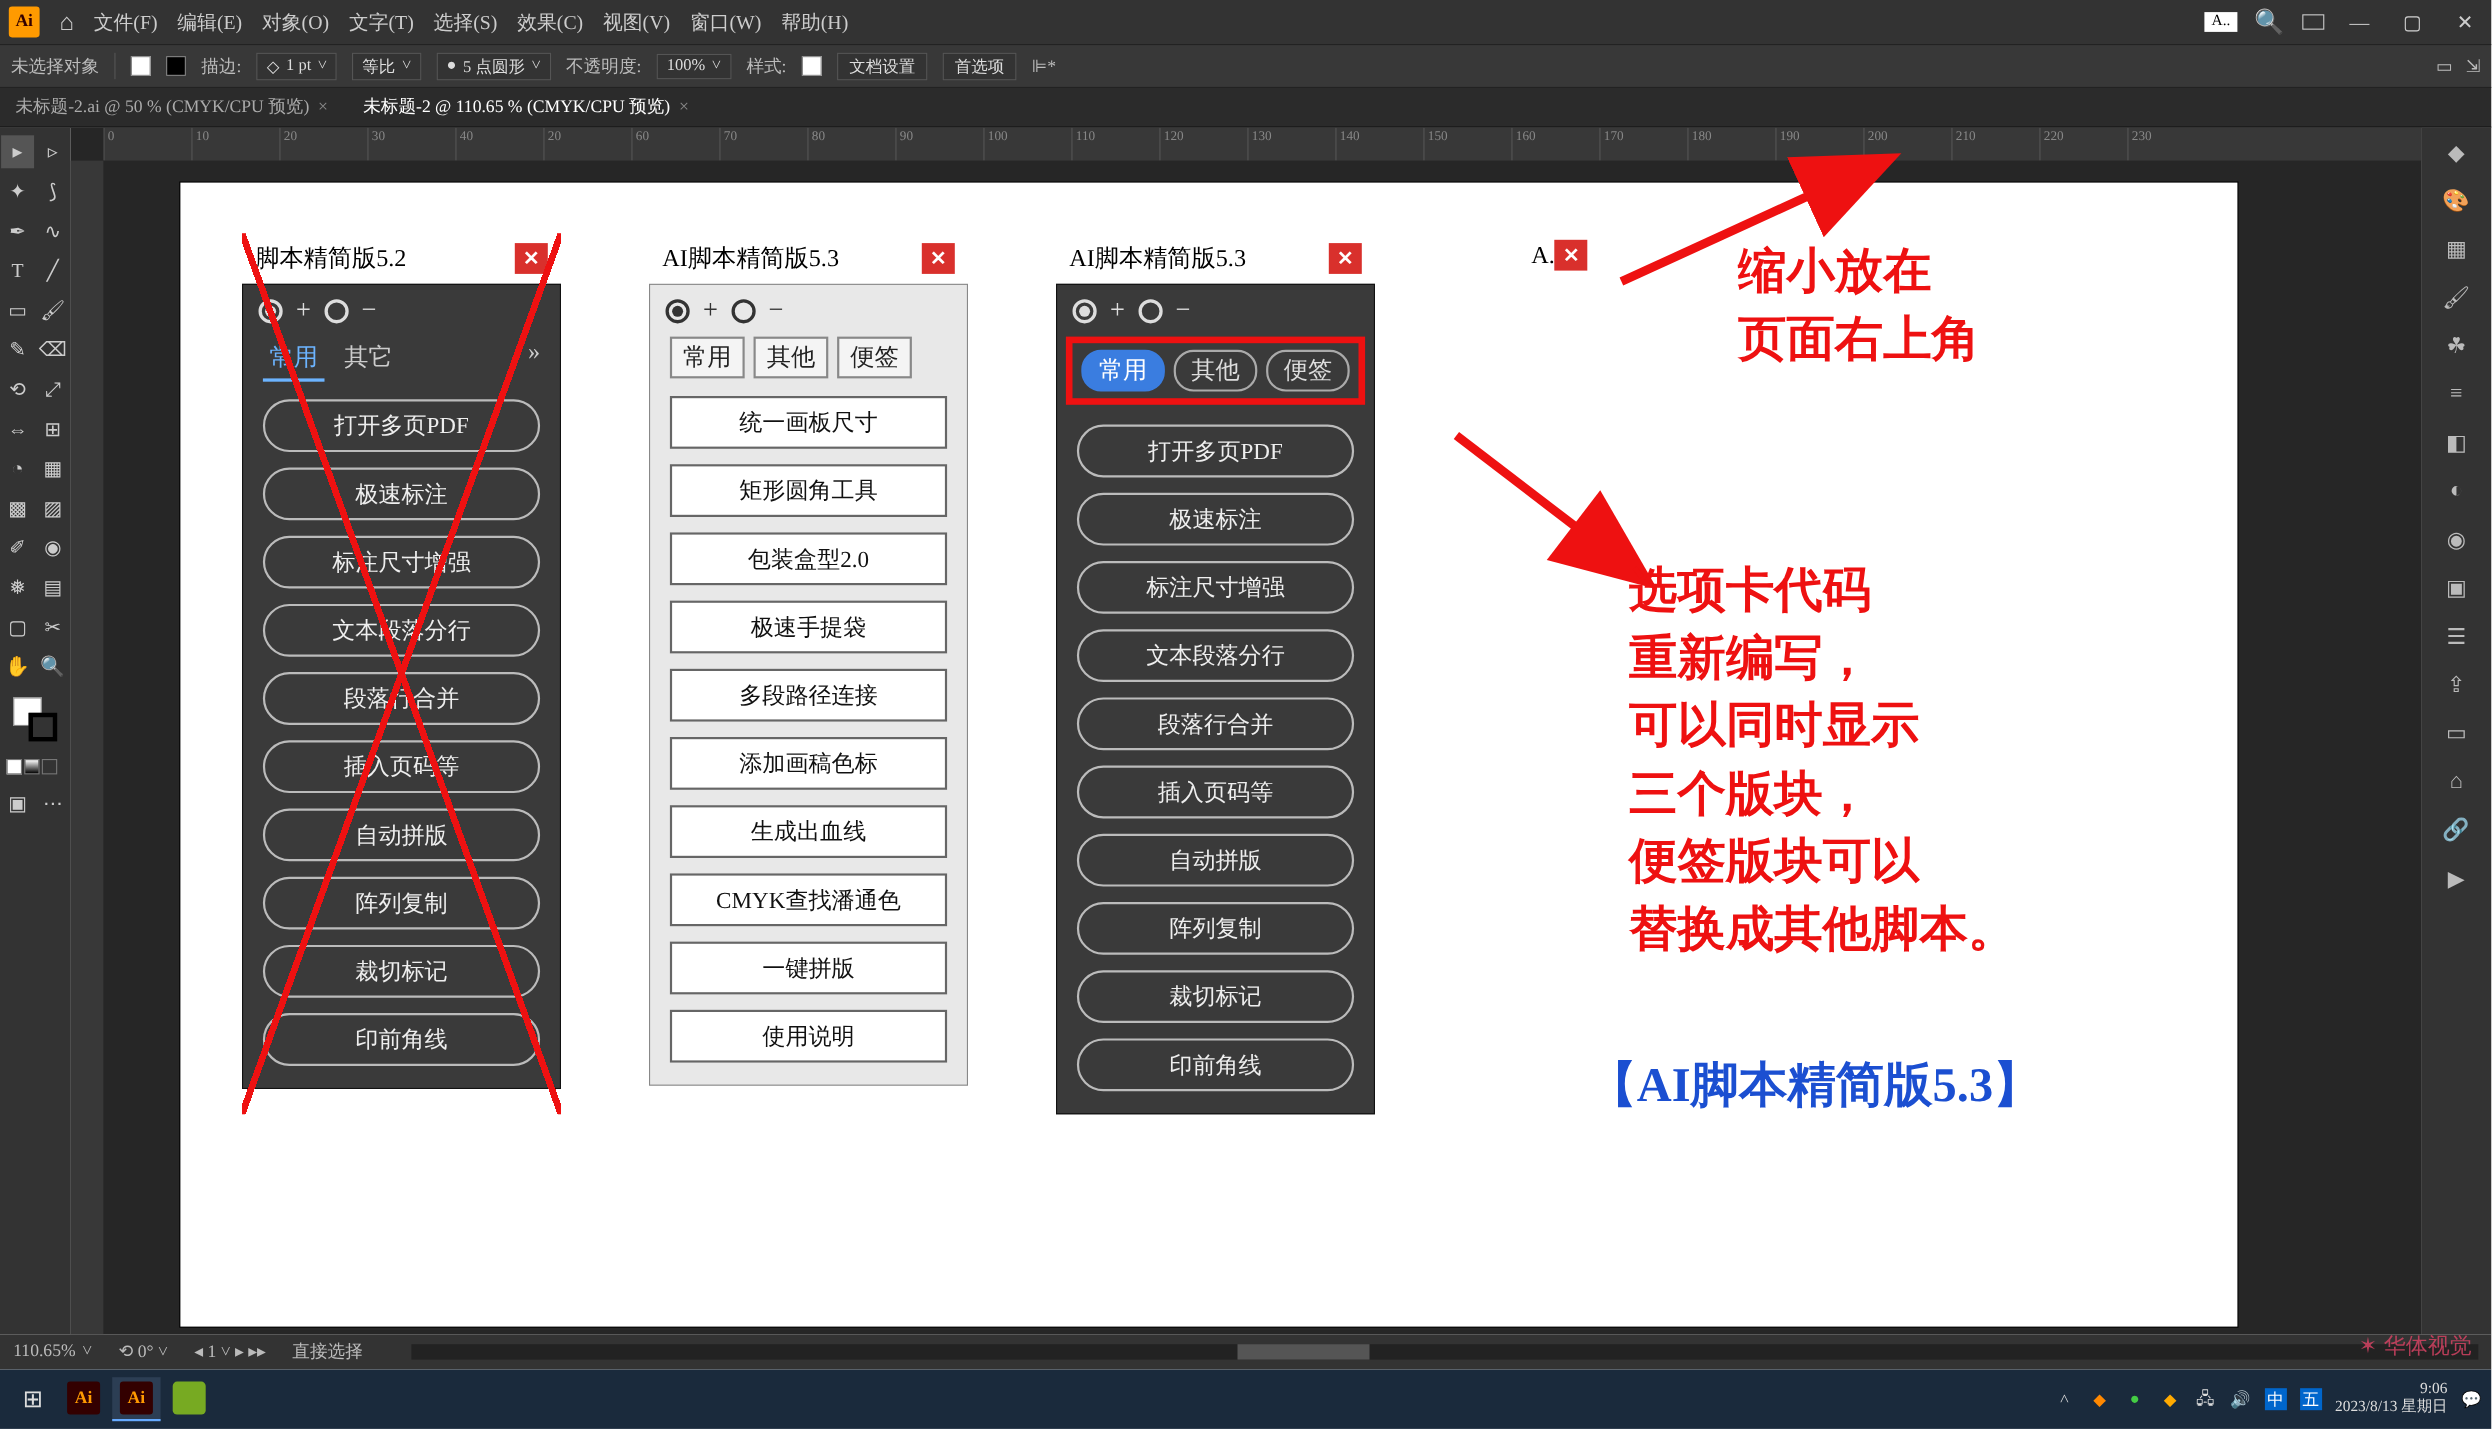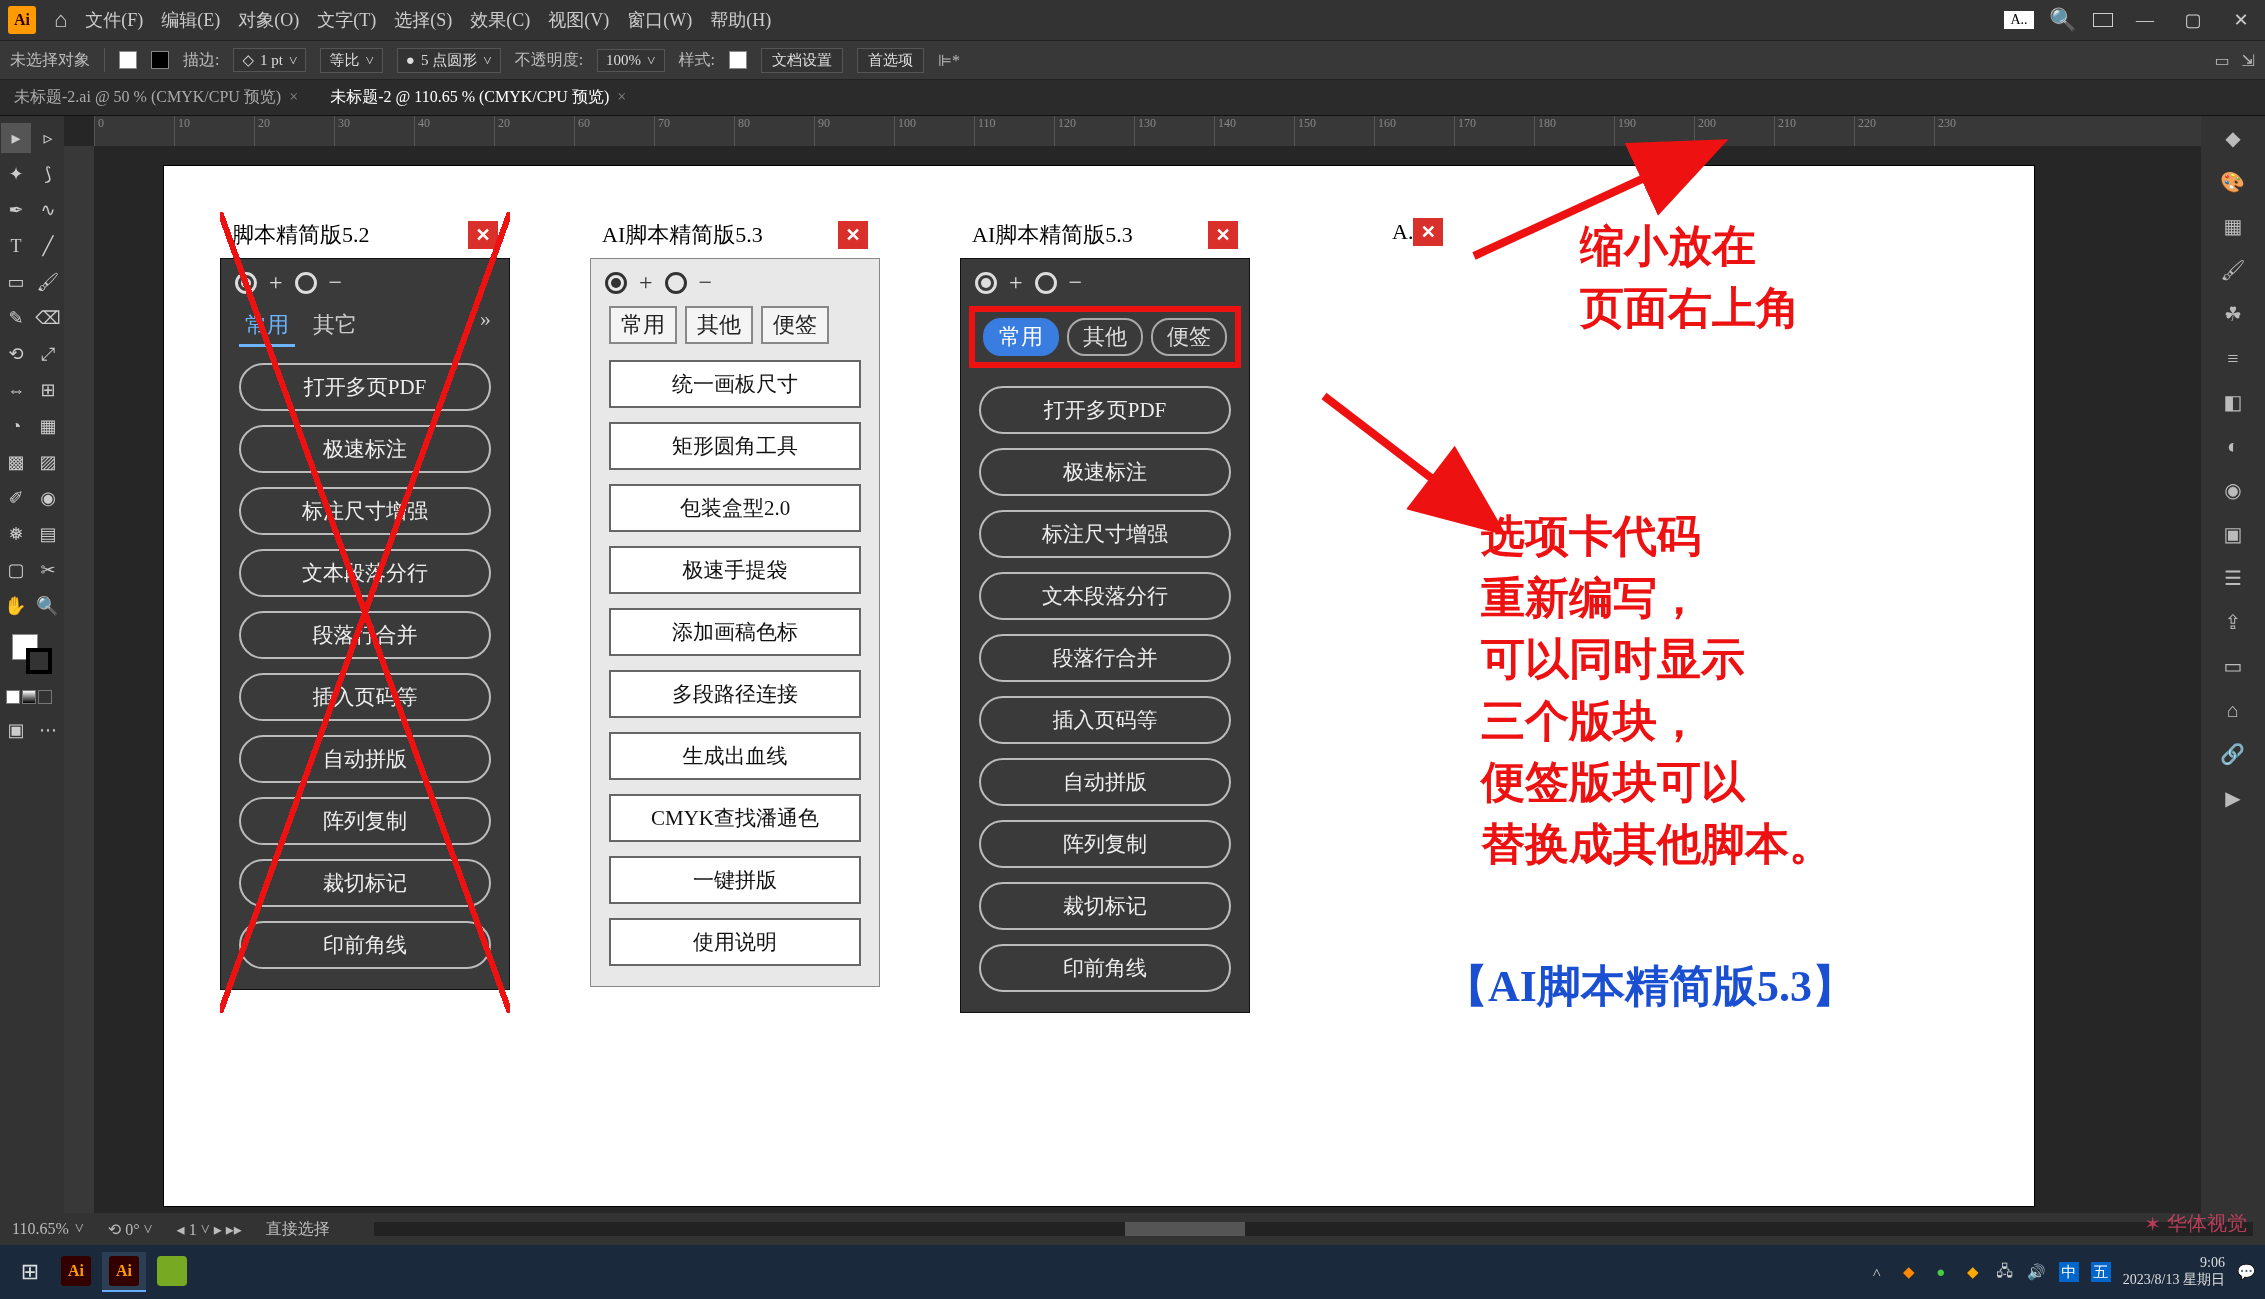--- a/index.html
+++ b/index.html
@@ -319,22 +319,22 @@
             <div class="tabs">
               <span class="tab">常用</span>
               <span class="tab">其他</span>
               <span class="tab">便签</span>
             </div>
             <div class="btn-list">
               <div class="pill-btn-light">统一画板尺寸</div>
               <div class="pill-btn-light">矩形圆角工具</div>
               <div class="pill-btn-light">包装盒型2.0</div>
               <div class="pill-btn-light">极速手提袋</div>
+              <div class="pill-btn-light">多段路径连接</div>
               <div class="pill-btn-light">添加画稿色标</div>
-              <div class="pill-btn-light">多段路径连接</div>
               <div class="pill-btn-light">生成出血线</div>
               <div class="pill-btn-light">CMYK查找潘通色</div>
               <div class="pill-btn-light">一键拼版</div>
               <div class="pill-btn-light">使用说明</div>
             </div>
           </div>
         </div>
 
         <div>
           <div class="panel-title">

